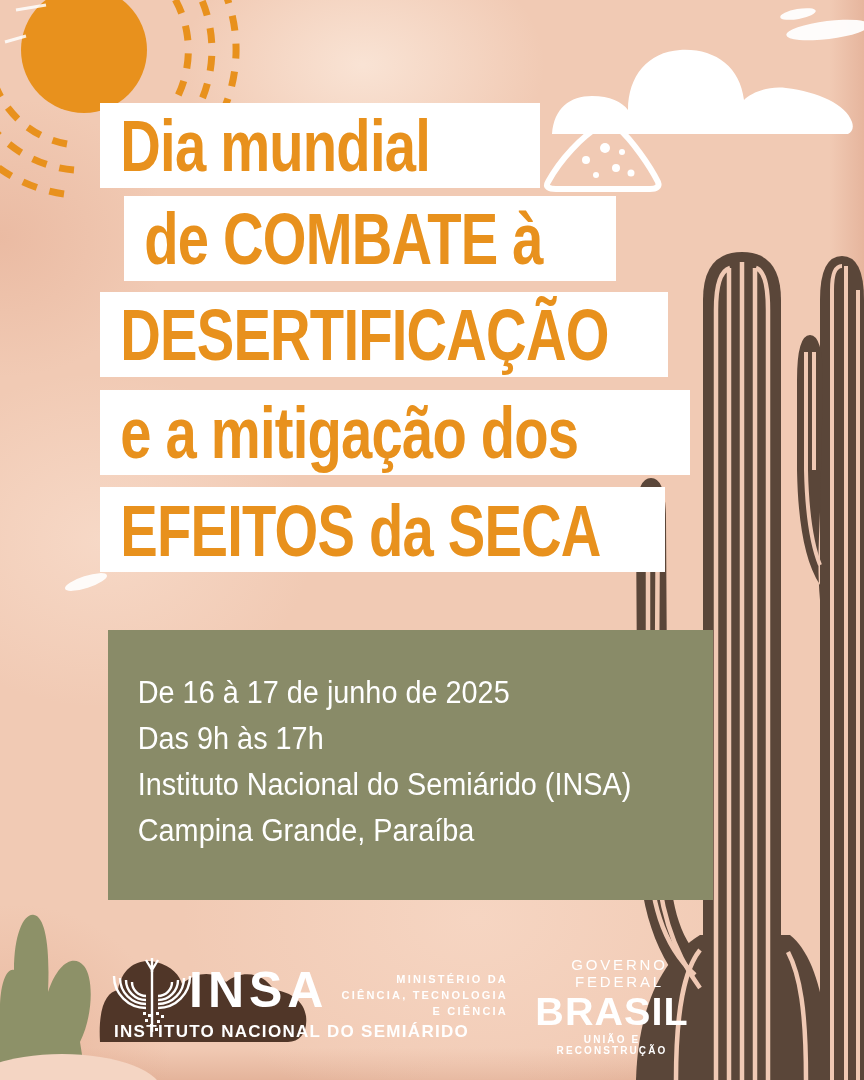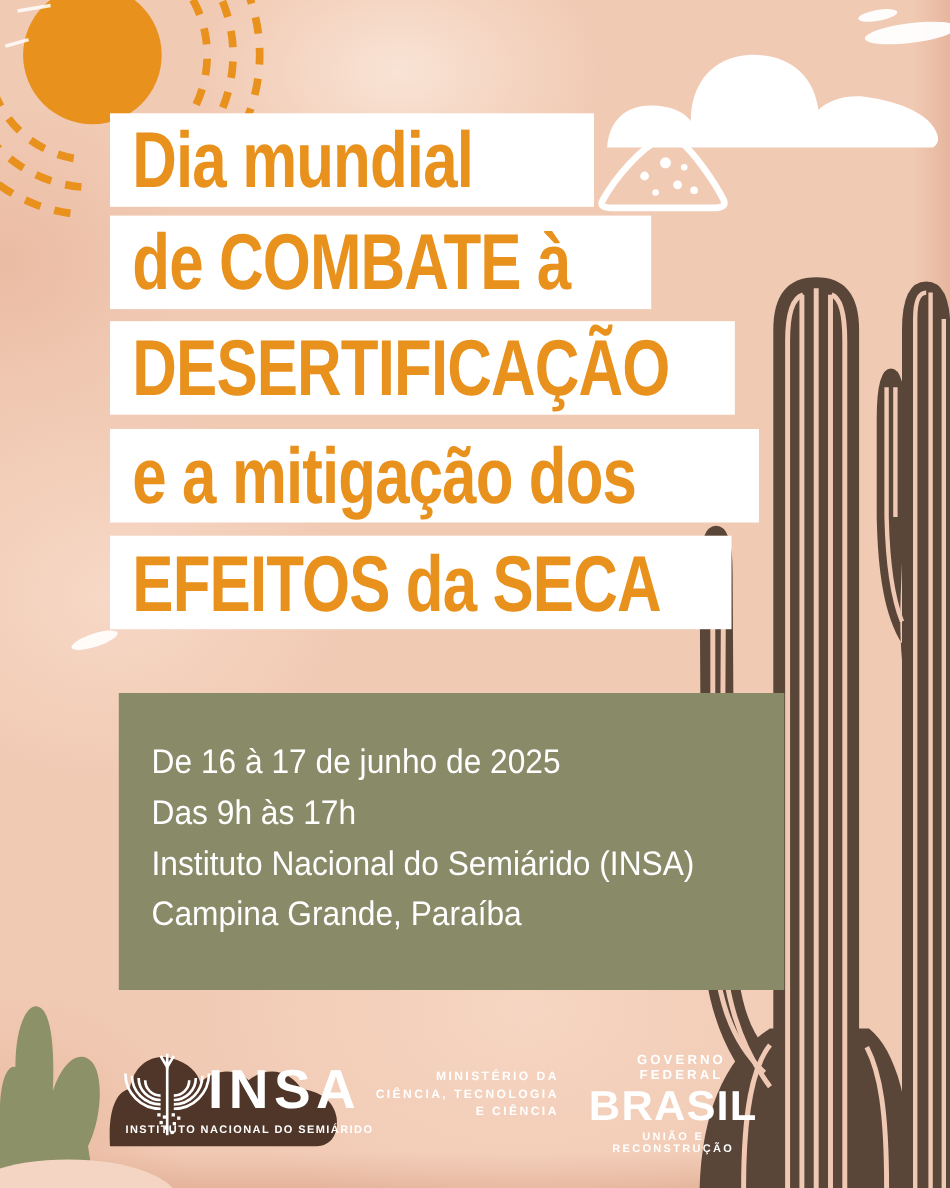--- a/index.html
+++ b/index.html
@@ -13,42 +13,42 @@
       radial-gradient(220px 220px at 2% 98%, rgba(226,168,140,.55) 0%, rgba(226,168,140,0) 70%),
       radial-gradient(240px 200px at 0% 22%, rgba(228,172,146,.5) 0%, rgba(228,172,146,0) 70%),
       linear-gradient(to left, rgba(221,164,138,.55) 0%, rgba(221,164,138,0) 4%),
       linear-gradient(to top, rgba(216,158,130,.5) 0%, rgba(216,158,130,0) 3%),
       #f1cab4;
   }
   svg{position:absolute;left:0;top:0;}
   
   .strip{position:absolute;left:100px;height:85px;background:#ffffff;display:flex;align-items:center;z-index:4;}
   .s1{top:103px;width:440px;}
-  .s2{top:196px;width:492px;}
+  .s2{top:196px;width:492px;margin-left:24px;}
   .s3{top:292px;width:568px;}
   .s4{top:390px;width:590px;}
   .s5{top:487px;width:565px;align-items:flex-end;}
   .strip-text{
     font-weight:bold;font-size:72px;color:#e8911d;letter-spacing:-1px;
     transform:scaleX(.78);transform-origin:left center;white-space:nowrap;padding-left:26px;
   }
   
   .info-box{position:absolute;left:108px;top:630px;width:605px;height:270px;background:#898b68;z-index:4;}
   .info-box p{
     margin:0;padding-left:32px;font-size:31px;line-height:46px;color:#ffffff;
     transform:scaleX(.93);transform-origin:left center;white-space:nowrap;font-weight:400;
   }
   .info-box p:first-child{margin-top:40px;}
   
   .footer-text{position:absolute;color:#fff;z-index:6;}
   .insa-acronym{left:176px;top:962px;font-size:50px;font-weight:bold;letter-spacing:5px;line-height:56px;padding-left:13px;}
-  .insa-name{left:114px;top:1022px;font-size:10px;font-weight:bold;letter-spacing:1.3px;}
+  .insa-name{left:114px;top:1022px;font-size:17px;font-weight:bold;letter-spacing:1.3px;}
   .ministry{right:356px;top:971px;text-align:right;font-size:11px;font-weight:bold;letter-spacing:2.2px;line-height:16px;}
   .gov{left:528px;top:956px;width:168px;text-align:center;}
-  .gov-top{font-size:12px;font-weight:bold;letter-spacing:2.8px;margin-left:15px;}
+  .gov-top{font-size:15px;font-weight:normal;letter-spacing:2.8px;margin-left:15px;}
   .gov-brand{font-size:38px;font-weight:bold;letter-spacing:1px;line-height:44px;transform:scaleX(1.04);transform-origin:center;}
   .gov-bottom{font-size:10px;font-weight:bold;letter-spacing:2.1px;}
 </style>
 </head>
 <body>
 
 <div id="poster">
 
   <svg width="864" height="1080" viewBox="0 0 864 1080" style="z-index:1;">
 

